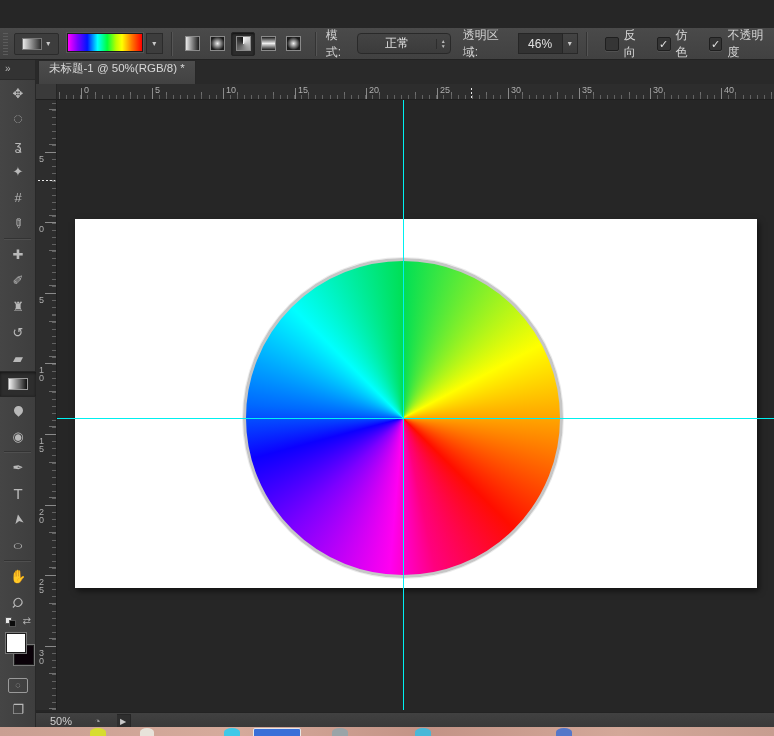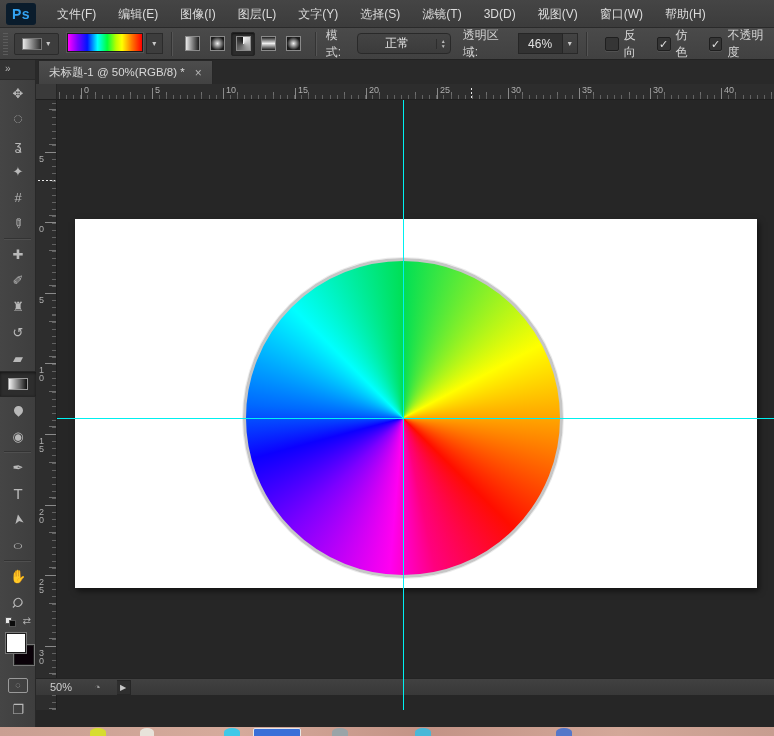--- a/index.html
+++ b/index.html
@@ -87,21 +87,21 @@
     border:1px solid #1c1c1c; box-shadow:0 0 0 1px #777; }
   #quickmask { width:36px; height:24px; display:flex; align-items:center; justify-content:center; }
   #quickmask .qm { width:20px; height:15px; border:1px solid #9a9a9a; border-radius:2px;
     display:flex; align-items:center; justify-content:center; font-size:9px; color:#b9b9b9; }
   #screenmode { width:36px; height:24px; display:flex; align-items:center; justify-content:center;
     color:#b9b9b9; font-size:13px; }
   
   #tabbar { position:absolute; left:36px; top:60px; width:738px; height:24px; background:#292929; }
   #doc-tab { position:absolute; left:2px; top:0; height:24px; padding:0 10px;
     background:linear-gradient(#4c4c4c,#424242); border:1px solid #272727; border-bottom:none;
-    display:flex; align-items:center; gap:10px; color:#d8d8d8; font-size:11.5px; }
+    display:flex; align-items:center; gap:10px; color:#d8d8d8; font-size:11.5px;flex-direction:column; }
   #tab-close { color:#b5b5b5; font-size:12px; }
   
   #hruler { position:absolute; left:36px; top:84px; width:738px; height:16px; background:#2d2d2d;
     border-bottom:1px solid #1f1f1f;
     background-image:
       repeating-linear-gradient(90deg,#626262 0 1px,transparent 1px 7.12px),
       repeating-linear-gradient(90deg,#6e6e6e 0 1px,transparent 1px 35.6px);
     background-size:100% 4px,100% 7px; background-position:23px bottom,23px bottom; background-repeat:no-repeat; }
   #ruler-corner { position:absolute; left:36px; top:84px; width:21px; height:16px;
     background:#3a3a3a; border-right:1px solid #262626; border-bottom:1px solid #1f1f1f; z-index:3; }
@@ -123,53 +123,39 @@
   
   #viewport { position:absolute; left:57px; top:100px; width:717px; height:610px;
     background:#262626; overflow:hidden; }
   #canvas { position:absolute; left:18px; top:119px; width:682px; height:369px; background:#ffffff;
     box-shadow:2px 3px 6px rgba(0,0,0,.55); }
   #color-wheel { position:absolute; left:186px; top:158px; width:320px; height:320px;
     border-radius:50%; border:3px solid #c6c6c6; box-shadow:0 0 0 1px rgba(0,0,0,.08); }
   .guide-v { position:absolute; top:0; bottom:0; width:1px; z-index:5; }
   .guide-h { position:absolute; left:0; right:0; height:1px; z-index:5; }
   
-  #statusbar { position:absolute; left:36px; top:678px; width:738px; height:17px;
+  #statusbar { position:absolute; left:36px; top:712px; width:738px; height:17px;
     background:linear-gradient(#414141,#383838); border-top:1px solid #232323;
     display:flex; align-items:center; font-size:11px; color:#cfcfcf; }
   #status-zoom { margin-left:14px; width:44px; }
   #status-sync { color:#9a9a9a; font-size:11px; margin-right:16px; }
   #doc-info { width:170px; height:15px; background:#2e2e2e; border:1px solid #262626;
     display:flex; align-items:center; justify-content:center; color:#c6c6c6; }
   #doc-info-btn { width:14px; height:15px; display:flex; align-items:center; justify-content:center;
     color:#c9c9c9; font-size:8px; background:#2e2e2e; border:1px solid #262626; border-left:none; }
   
   #taskbar { position:absolute; left:0; top:727px; width:774px; height:9px;
     background:linear-gradient(90deg,#c99f92,#d6ab9c 30%,#c39386 55%,#d3a899 80%,#c79d90); overflow:hidden; }
   .tb-blob { position:absolute; top:1px; border-radius:50% 50% 0 0; }
 </style>
 </head>
 <body>
 
 <div id="app">
 
-  <div id="menubar">
-    <div id="ps-logo">Ps</div>
-    <div class="menu-item">文件(F)</div>
-    <div class="menu-item">编辑(E)</div>
-    <div class="menu-item">图像(I)</div>
-    <div class="menu-item">图层(L)</div>
-    <div class="menu-item">文字(Y)</div>
-    <div class="menu-item">选择(S)</div>
-    <div class="menu-item">滤镜(T)</div>
-    <div class="menu-item">3D(D)</div>
-    <div class="menu-item">视图(V)</div>
-    <div class="menu-item">窗口(W)</div>
-    <div class="menu-item">帮助(H)</div>
-  </div>
 
   <div id="optionsbar">
     <div class="grip"></div>
     <div id="tool-preset">
       <span class="thumb"></span>
       <span class="dd-arrow">▾</span>
     </div>
     <div id="grad-preview-wrap">
       <div id="grad-preview" style="background: linear-gradient(90deg, rgb(255, 0, 255) 0%, rgb(122, 0, 255) 13%, rgb(0, 20, 255) 26%, rgb(0, 255, 255) 40%, rgb(0, 255, 60) 53%, rgb(186, 255, 0) 65%, rgb(255, 255, 0) 73%, rgb(255, 122, 0) 86%, rgb(255, 0, 0) 100%);"></div>
       <div id="grad-preview-btn">

